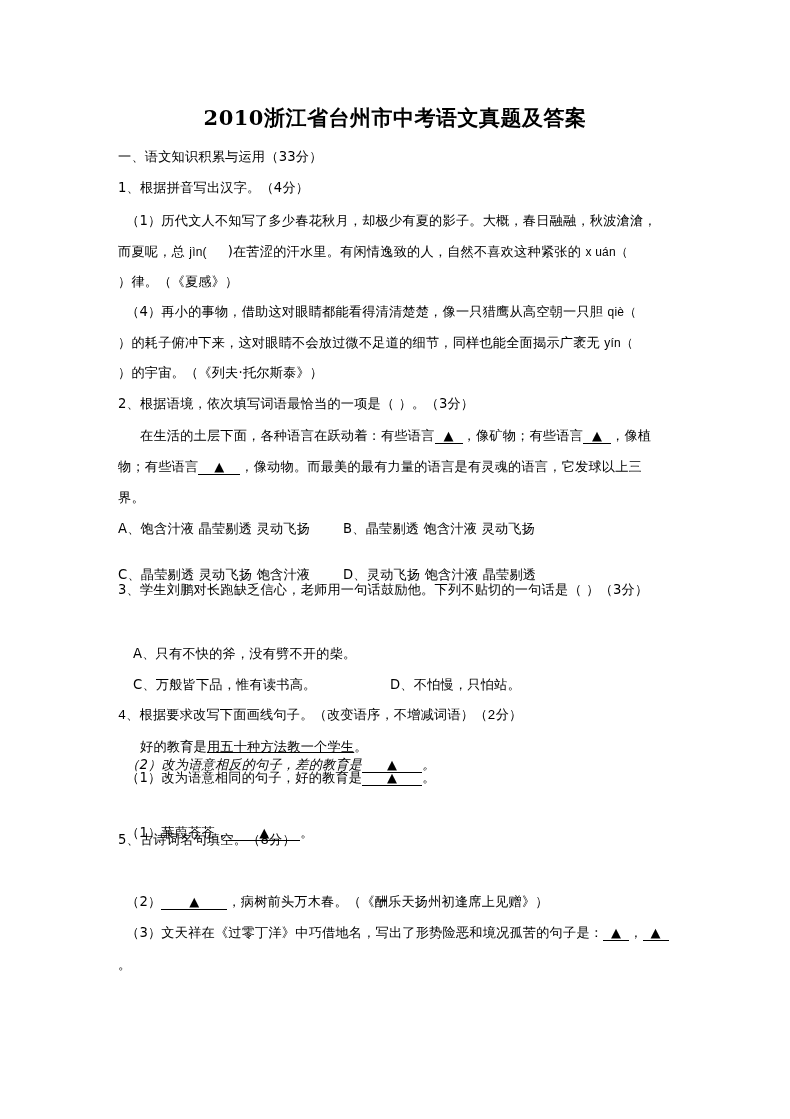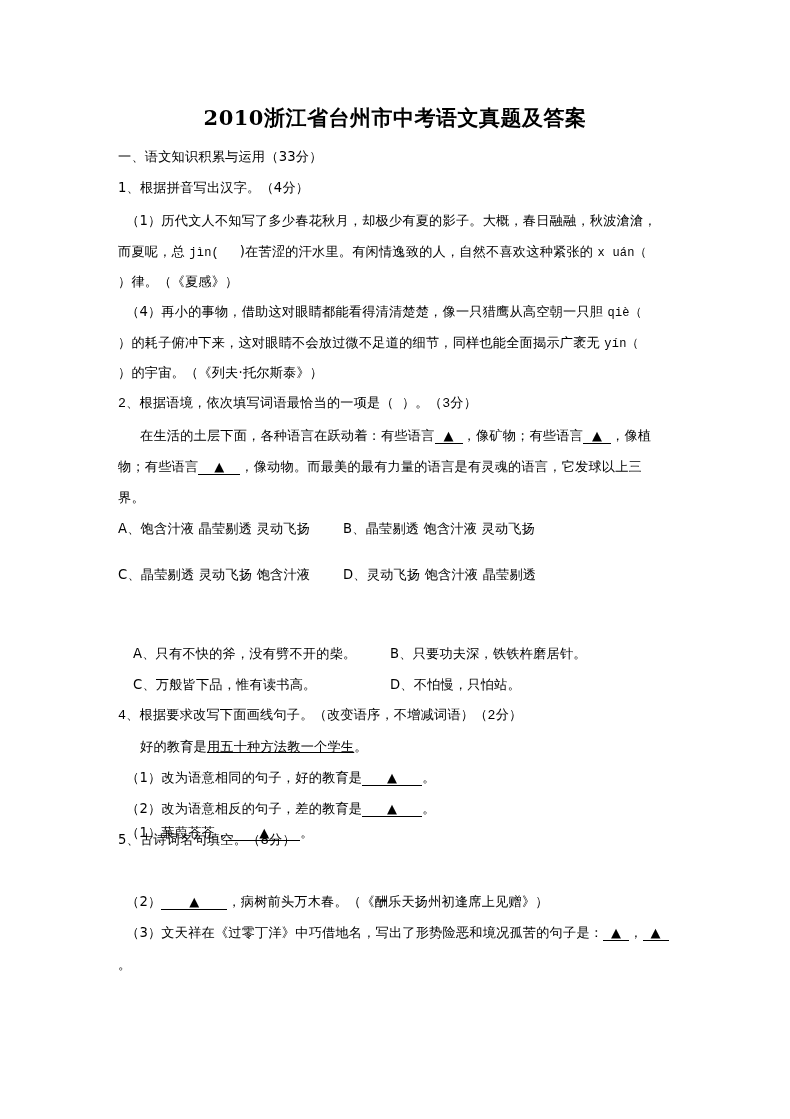--- a/index.html
+++ b/index.html
@@ -8,21 +8,21 @@
   .page { position: absolute; left: 0; top: 0; width: 790px; height: 1119px; background: #fff; }
   .title { position: absolute; left: 0; width: 790px; top: 104px; text-align: center;
            font-family: "DejaVu Serif", serif; font-weight: bold; font-size: 21px; letter-spacing: 0.5px; }
   .line { position: absolute; left: 118px; font-size: 13.2px; line-height: 18px; white-space: nowrap; letter-spacing: 0.2px; }
   .ind1 { left: 126px; }
   .ind2 { left: 133px; }
   .ind3 { left: 140px; }
   .blank { display: inline-block; border-bottom: 1px solid #000; text-align: center; line-height: 15px; }
   .tri { font-size: 13px; }
   .u { text-decoration: underline; }
-  .py { font-family: Liberation Mono, monospace; font-size: 12px; }
+  .py { font-family: Liberation Sans, sans-serif; font-size: 12px; }
   .gap { display: inline-block; }
 </style>
 </head>
 <body>
 
 <div class="page">
 
   <div class="title">2010浙江省台州市中考语文真题及答案</div>
 
   <div class="line" style="top:148px;">一、语文知识积累与运用（33分）</div>
@@ -42,57 +42,57 @@
   <div class="line ind1" style="top:303px;">
     <span>（4）再小的事物，借助这对眼睛都能看得清清楚楚，像一只猎鹰从高空朝一只胆</span>
     <span class="py">qiè（</span>
   </div>
   <div class="line" style="top:334px;">
     <span>）的耗子俯冲下来，这对眼睛不会放过微不足道的细节，同样也能全面揭示广袤无</span>
     <span class="py">yín（</span>
   </div>
   <div class="line" style="top:364px;">）的宇宙。（《列夫·托尔斯泰》）</div>
 
-  <div class="line" style="top:395px;font-family:Liberation Mono, monospace;">2、根据语境，依次填写词语最恰当的一项是（   ）。（3分）</div>
+  <div class="line" style="top:395px;">2、根据语境，依次填写词语最恰当的一项是（   ）。（3分）</div>
 
   <div class="line ind3" style="top:427px;">
     <span>在生活的土层下面，各种语言在跃动着：有些语言</span><span class="blank" style="width:28px;"><span class="tri">▲</span></span><span>，像矿物；有些语言</span><span class="blank" style="width:28px;"><span class="tri">▲</span></span><span>，像植</span>
   </div>
   <div class="line" style="top:458px;">
     <span>物；有些语言</span><span class="blank" style="width:42px;"><span class="tri">▲</span></span><span>，像动物。而最美的最有力量的语言是有灵魂的语言，它发球以上三</span>
   </div>
   <div class="line" style="top:489px;">界。</div>
 
   <div class="line" style="top:520px;">
     <span>A、饱含汁液 晶莹剔透 灵动飞扬</span>
     <span style="position:absolute; left:225px;">B、晶莹剔透 饱含汁液 灵动飞扬</span>
   </div>
   <div class="line" style="top:566px;">
     <span>C、晶莹剔透 灵动飞扬 饱含汁液</span>
     <span style="position:absolute; left:225px;">D、灵动飞扬 饱含汁液 晶莹剔透</span>
   </div>
 
+  <div class="line" style="top:581px;">3、学生刘鹏对长跑缺乏信心，老师用一句话鼓励他。下列不贴切的一句话是（   ）（3分）</div>
 
   <div class="line ind2" style="top:645px;text-align:center;">
     <span>A、只有不快的斧，没有劈不开的柴。</span>
-    <span style="position:absolute; left:257px;">B、只要功夫深，铁铁杵磨居针。</span>
   </div>
   <div class="line ind2" style="top:676px;">
     <span>C、万般皆下品，惟有读书高。</span>
     <span style="position:absolute; left:257px;">D、不怕慢，只怕站。</span>
   </div>
 
   <div class="line" style="top:707px;font-family:Liberation Mono, monospace;">4、根据要求改写下面画线句子。（改变语序，不增减词语）（2分）</div>
   <div class="line ind3" style="top:738px;">
     <span>好的教育是</span><span class="u">用五十种方法教一个学生</span><span>。</span>
   </div>
   <div class="line ind1" style="top:769px;">
     <span>（1）改为语意相同的句子，好的教育是</span><span class="blank" style="width:60px;"><span class="tri">▲</span></span><span>。</span>
   </div>
-  <div class="line ind1" style="top:800px;">
+  <div class="line ind1" style="top:756px;font-style:italic;">
     <span>（2）改为语意相反的句子，差的教育是</span><span class="blank" style="width:60px;"><span class="tri">▲</span></span><span>。</span>
   </div>
 
   <div class="line" style="top:831px;">5、古诗词名句填空。（8分）</div>
   <div class="line ind1" style="top:824px;">
     <span>（1）蒹葭苍苍，</span><span class="blank" style="width:72px;"><span class="tri">▲</span></span><span>。</span>
   </div>
   <div class="line ind1" style="top:893px;">
     <span>（2）</span><span class="blank" style="width:66px;"><span class="tri">▲</span></span><span>，病树前头万木春。（《酬乐天扬州初逢席上见赠》）</span>
   </div>

